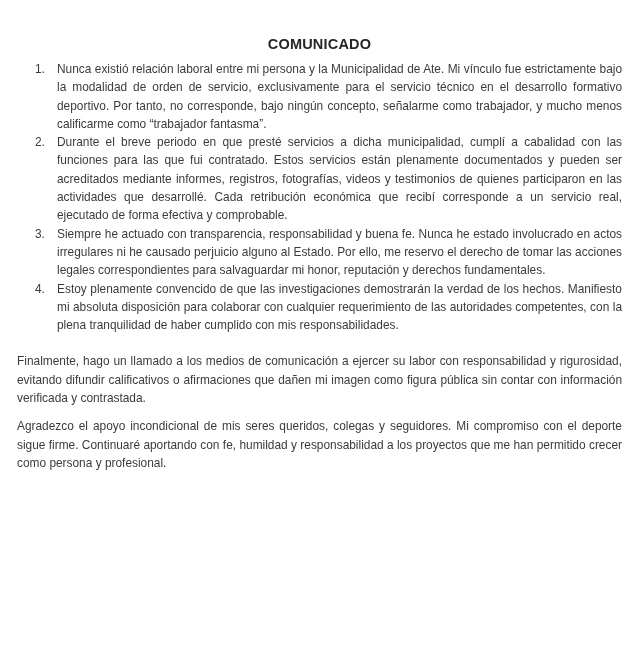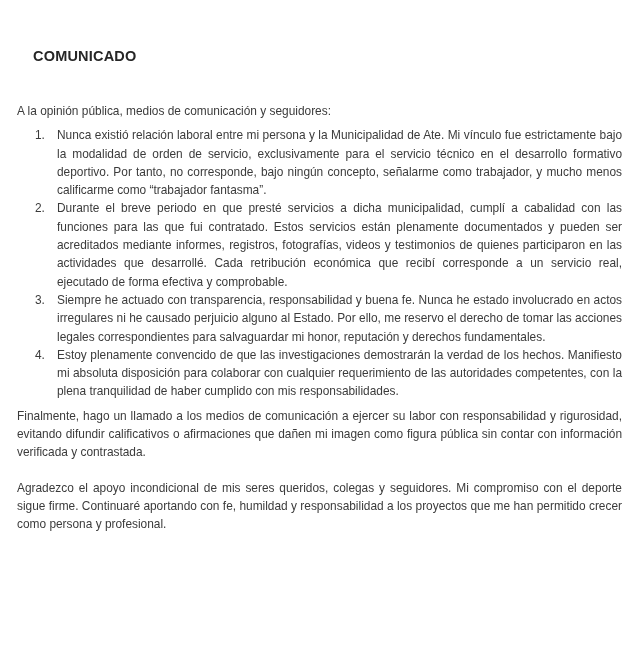--- a/index.html
+++ b/index.html
@@ -20,25 +20,26 @@
   .page {
     position: relative;
     width: 640px;
     height: 659px;
     box-sizing: border-box;
     padding: 0 18px 0 17px;
     background: #ffffff;
   }
 
   .doc-title {
+    text-align: center;
     font-size: 14.5px;
     font-weight: bold;
     letter-spacing: 0.2px;
     color: #262626;
-    margin: 16px;
+    margin: 4px;
     padding-top: 30px;
     line-height: 20px;
   }
 
   .para {
     font-size: 11.9px;
     line-height: 18.3px;
     text-align: justify;
     text-justify: inter-word;
     margin: 0;
@@ -80,38 +81,37 @@
     line-height: 18.3px;
     color: #3b3b3b;
   }
 
   .u {
     text-underline-offset: 1.5px;
     text-decoration-thickness: 1px;
   }
 
   .closing-one {
-    margin-top: 6px;
+    margin-top: 18px;
   }
 
   .closing-two {
-    margin-top: 17px;
+    margin-top: 10px;
   }
 
   
   .seg { display: inline; }
 </style>
 </head>
 <body>
 
 <div class="page">
 
   <h1 class="doc-title">COMUNICADO</h1>
 
-  <p class="para salutation">A la opinión pública, medios de comunicación y seguidores:</p>
 
 
   <ol class="claims">
 
     <li class="claim">
       <span class="claim-number">1.</span><span class="seg u">Nunca existió relación laboral entre mi persona y la Municipalidad de Ate.</span><span class="seg"> Mi vínculo fue estrictamente bajo la modalidad de orden de servicio, exclusivamente para el servicio técnico en el desarrollo formativo deportivo. Por tanto, no corresponde, bajo ningún concepto, señalarme como trabajador, y mucho menos calificarme como “trabajador fantasma”.</span><span class="seg u"></span>
     </li>
 
     <li class="claim">
       <span class="claim-number">2.</span><span class="seg u"></span><span class="seg">Durante el breve periodo en que presté servicios a dicha municipalidad, cumplí a cabalidad con las funciones para las que fui contratado. Estos servicios están plenamente documentados y pueden ser acreditados mediante informes, registros, fotografías, videos y testimonios de quienes participaron en las actividades que desarrollé.  </span><span class="seg u">Cada retribución económica que recibí corresponde a un servicio real, ejecutado de forma efectiva y comprobable.</span>

